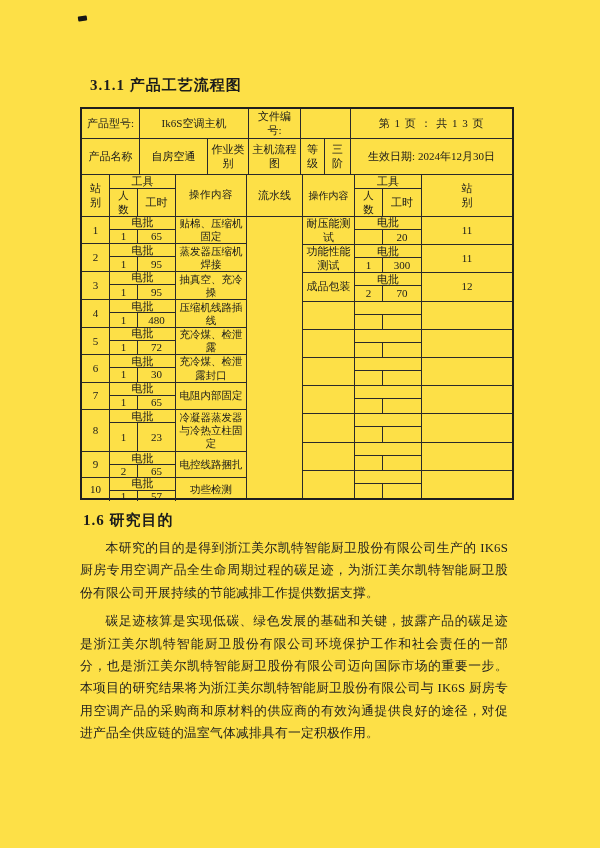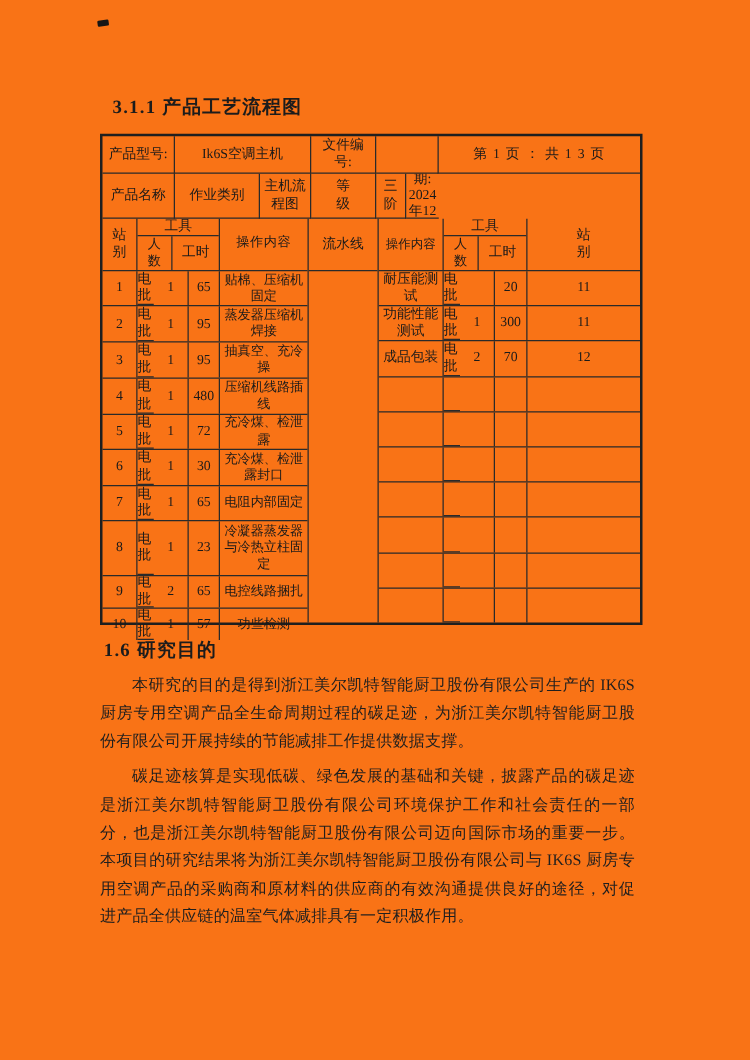--- a/index.html
+++ b/index.html
@@ -4,21 +4,21 @@
 <style>
   * { box-sizing: border-box; margin: 0; padding: 0; }
   html,body { width: 600px; height: 848px; }
   body {
     background: #ffffff;
     font-family: "Liberation Serif", "DejaVu Serif", serif;
     color: #1c1c1c;
     position: relative;
     overflow: hidden;
   }
-  .page { position: absolute; inset: 0; background: #f97316; }
+  .page { position: absolute; inset: 0; background: #fde047; }
 
   .scan-artifact {
     position: absolute; left: 78px; top: 16px;
     width: 9px; height: 5px; background: #161616;
     transform: rotate(-8deg); border-radius: 1px;
   }
 
   .sec-title { position: absolute; font-size: 15px; font-weight: bold; letter-spacing: 1px; white-space: nowrap; }
   .t1 { left: 90px; top: 76px; }
   .t2 { left: 83px; top: 511px; }
@@ -67,21 +67,21 @@
   .people-h { width: 28px; display: flex; align-items: center; justify-content: center; border-right: 1px solid #2a2a2a; font-size: 10.5px; }
   .hours-h { flex: 1; display: flex; align-items: center; justify-content: center; }
   .op-h { flex: 1; font-size: 10.5px; letter-spacing: 0.5px; }
   .op-h2 { width: 52px; font-size: 10px; letter-spacing: 0; }
   .station-h2 { flex: 1; }
 
   .rows { flex: 1; display: flex; flex-direction: column; }
   .trow { display: flex; border-bottom: 1px solid #2a2a2a; min-height: 0; }
   .trow:last-child { border-bottom: none; }
   .st  { width: 28px; }
-  .toolgrp { width: 66px; display: flex; flex-direction: row; min-height: 0; }
+  .toolgrp { width: 66px; display: flex; flex-direction: column; min-height: 0; }
   .tname { flex: 0 0 13px; border-bottom: 1px solid #2a2a2a; display: flex; align-items: center; justify-content: center; overflow: hidden; }
   .tsplit { flex: 1; display: flex; min-height: 0; }
   .people { width: 28px; border-right: 1px solid #2a2a2a; display: flex; align-items: center; justify-content: center; }
   .hours { flex: 1; display: flex; align-items: center; justify-content: center; }
   .op { flex: 1; font-size: 10.5px; line-height: 1.25; word-break: break-all; padding: 0 3px; }
   .op2w { width: 52px; font-size: 11px; word-break: break-all; padding: 0 2px; line-height: 1.25; }
   .tg2 { width: 67px; }
   .st2 { flex: 1; }
 
   
@@ -105,20 +105,21 @@
   <div class="ftable">
 
     <div class="hgrid">
       <div class="hc">产品型号:</div>
       <div class="hc" style="grid-column: 2 / span 2;">Ik6S空调主机</div>
       <div class="hc">文件编号:</div>
       <div class="hc" style="grid-column: 5 / span 2;"></div>
       <div class="hc last pginfo">第 1 页 ：  共 1 3 页</div>
 
       <div class="hc">产品名称</div>
+      <div class="hc">自房空通</div>
       <div class="hc">作业类别</div>
       <div class="hc">主机流程图</div>
       <div class="hc">
           <span class="vstack">等级</span>
         </div>
       <div class="hc">
           <span class="vstack">三阶</span>
         </div>
       <div class="hc last">生效日期: 2024年12月30日</div>
     </div>

